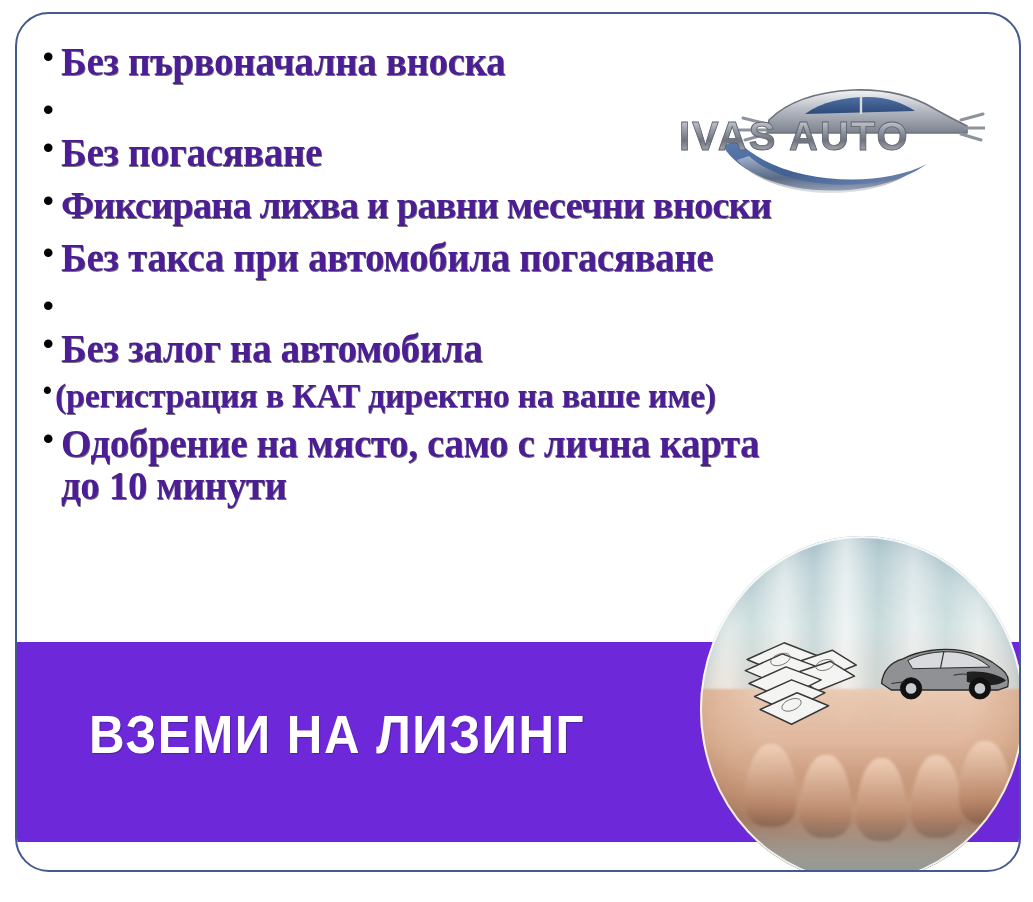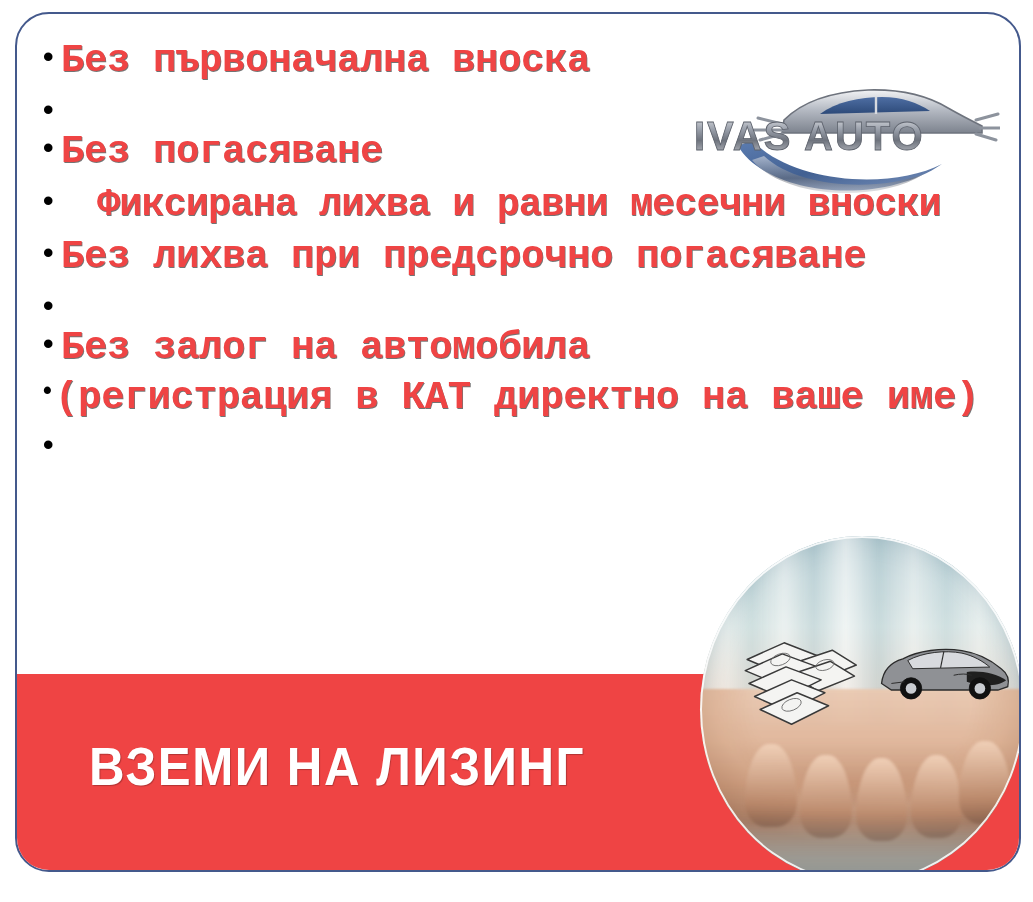--- a/index.html
+++ b/index.html
@@ -56,54 +56,54 @@
     width: 13px;
     min-width: 13px;
     color: #000;
     font-size: 30px;
     line-height: 0.78;
     font-weight: 700;
     padding-top: 4px;
     margin-right: 5px;
   }
   .bullet-text {
-    color: #ef4444;
-    font-family: Liberation Mono, monospace;
+    color: #4c1d95;
+    font-family: Liberation Serif, serif;
     font-weight: 700;
     font-size: 39px;
     line-height: 1.07;
     letter-spacing: -0.4px;
     white-space: pre-wrap;
     text-shadow: 0.7px 0.7px 0 rgba(0,0,0,0.55);
   }
   
-  .bullet-row.wide .bullet-text { font-size: 38.5px; letter-spacing: -0.9px; margin-left: 36px; }
-  .bullet-row.small .bullet-text { font-size: 39px; letter-spacing: -0.3px; }
+  .bullet-row.wide .bullet-text { font-size: 38.5px; letter-spacing: -0.9px; }
+  .bullet-row.small .bullet-text { font-size: 34px; letter-spacing: -0.3px; }
   .bullet-row.small { margin-bottom: 9px; }
   .bullet-row.small .bullet-dot { font-size: 25px; padding-top: 3px; width: 10px; min-width: 10px; margin-right: 2px; }
   .bullet-row.tight { margin-bottom: 8px; }
 
   
   #logo {
     position: absolute;
-    right: 19px;
+    right: 34px;
     top: 28px;
     width: 320px;
     height: 165px;
     pointer-events: none;
   }
 
   
   #banner {
     position: absolute;
     left: 0px;
-    top: 660px;
+    top: 628px;
     width: 1006px;
     height: 200px;
-    background: #ef4444;
+    background: #6d28d9;
   }
   #banner-title {
     position: absolute;
     left: 72px;
     top: 62px;
     color: #ffffff;
     font-family: "Liberation Sans", sans-serif;
     font-weight: 700;
     font-size: 53px;
     letter-spacing: 1.6px;
@@ -216,39 +216,41 @@
         <span class="bullet-text">Без погасяване</span>
       </li>
 
       <li class="bullet-row wide">
         <span class="bullet-dot">•</span>
         <span class="bullet-text">Фиксирана лихва и равни месечни вноски</span>
       </li>
 
       <li class="bullet-row">
         <span class="bullet-dot">•</span>
-        <span class="bullet-text">Без лихва при предсрочно погасяване</span>
+        <span class="bullet-text">Без такса при автомобила погасяване</span>
       </li>
 
       <li class="bullet-row">
         <span class="bullet-dot">•</span>
       </li>
 
       <li class="bullet-row tight">
         <span class="bullet-dot">•</span>
         <span class="bullet-text">Без залог на автомобила</span>
       </li>
 
       <li class="bullet-row small">
         <span class="bullet-dot">•</span>
         <span class="bullet-text">(регистрация в КАТ директно на ваше име)</span>
       </li>
 
       <li class="bullet-row">
         <span class="bullet-dot">•</span>
+        <span class="bullet-text">Одобрение на място, само с лична карта
+до 10 минути</span>
       </li>
 
     </ul>
 
     <div id="logo">
       <svg viewBox="0 0 320 165" width="320" height="165">
         <defs>
           <linearGradient id="gBlue" x1="0" y1="0" x2="1" y2="1">
             <stop offset="0%" stop-color="#4a6ea8"></stop>
             <stop offset="50%" stop-color="#2d4f86"></stop>

